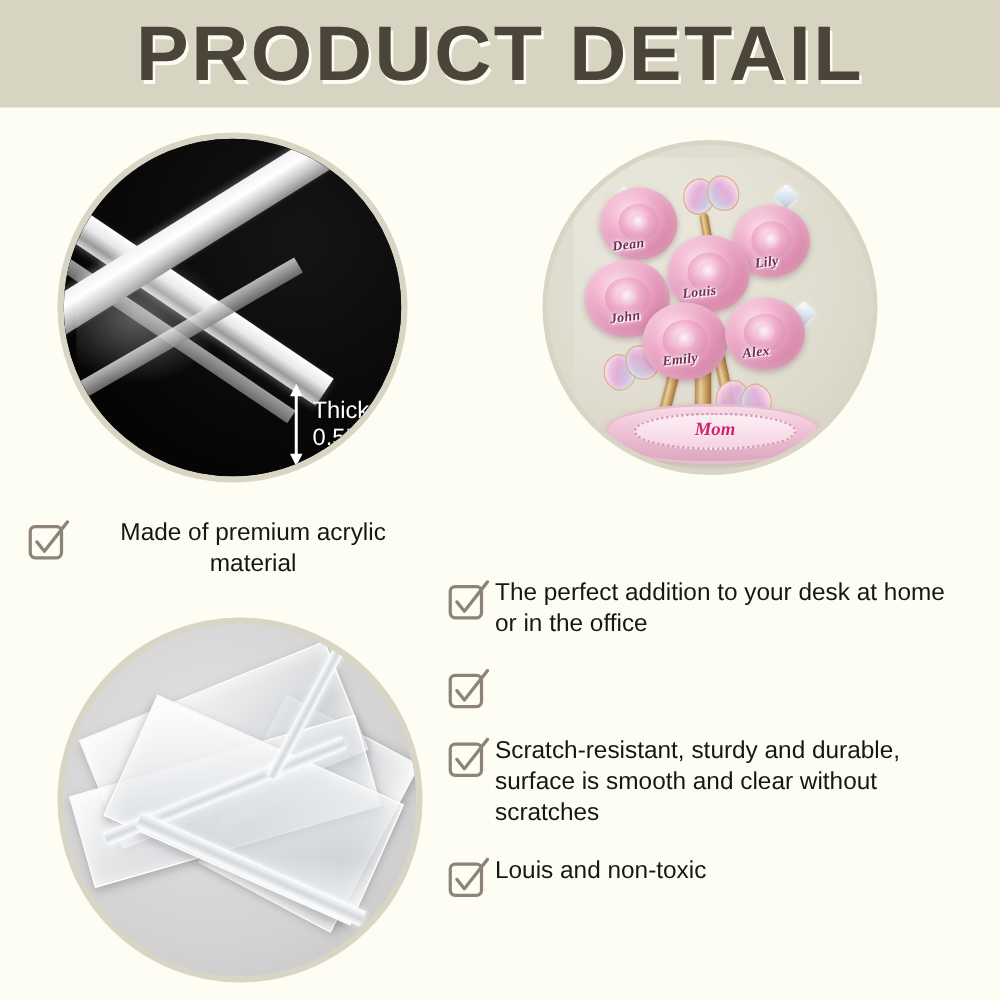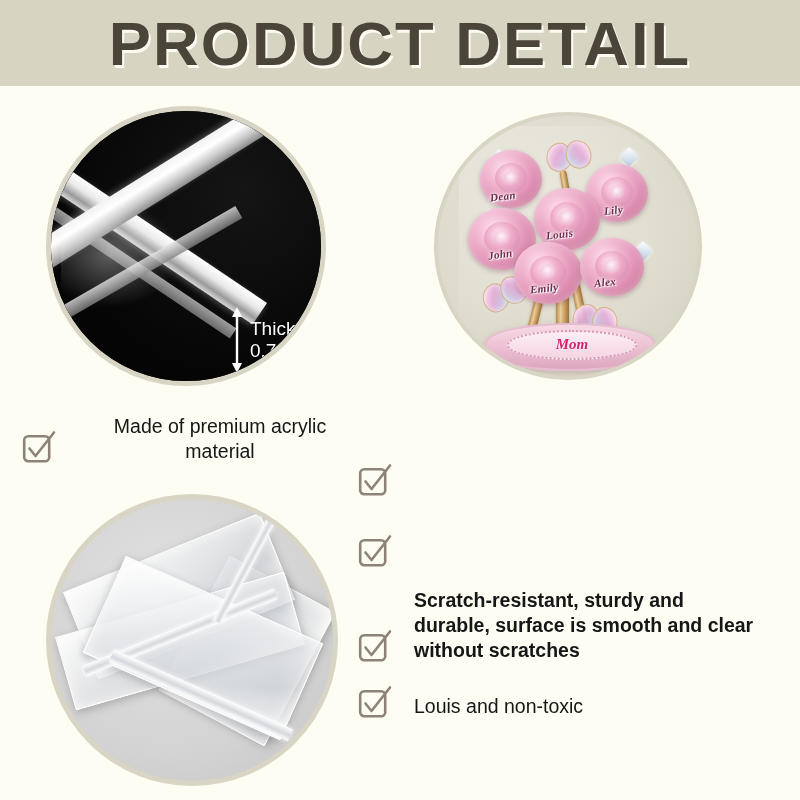--- a/index.html
+++ b/index.html
@@ -292,22 +292,22 @@
     box-shadow: 0 0 5px rgba(255,255,255,.9);
   }
   .sheet-edge.e1 { left: 26px; top: 128px; width: 206px; height: 11px; transform: rotate(-22deg); }
   .sheet-edge.e2 { left: 52px; top: 190px; width: 196px; height: 13px; transform: rotate(24deg); }
   .sheet-edge.e3 { left: 132px;top: 62px;  width: 128px; height: 9px;  transform: rotate(-62deg); }
 
   
   .feature {
     position: absolute;
     display: flex;
-    align-items: flex-end;
-    gap: 22px;
+    align-items: flex-start;
+    gap: 4px;
   }
   .checkbox-icon {
     flex: 0 0 auto;
     width: 34px;
     height: 34px;
     position: relative;
     margin-top: 1px;
   }
   .feature-text {
     font-family: "Liberation Sans", sans-serif;
@@ -318,21 +318,21 @@
 
   .feature-acrylic {
     left: 22px;
     top: 414px;
     width: 340px;
   }
   .feature-acrylic .feature-text { text-align: center; width: 285px; }
 
   .feature-desk      { left: 358px; top: 462px; width: 400px; }
   .feature-printing  { left: 358px; top: 533px; width: 400px; }
-  .feature-scratch   { left: 358px; top: 588px; width: 400px; font-weight: bold; }
+  .feature-scratch   { left: 358px; top: 588px; width: 400px; }
   .feature-safe      { left: 358px; top: 684px; width: 400px; }
 </style>
 </head>
 <body>
 
 <div id="page">
 
   <div class="header-band"></div>
   <div class="header-title">PRODUCT DETAIL</div>
 
@@ -347,21 +347,21 @@
     <div class="thickness-callout">
       <div class="arrow-vert">
         <svg width="12" height="66" viewBox="0 0 12 66" aria-hidden="true">
           <line x1="6" y1="8" x2="6" y2="58" stroke="#ffffff" stroke-width="2.4"></line>
           <polygon points="6,0 11,10 1,10" fill="#ffffff"></polygon>
           <polygon points="6,66 11,56 1,56" fill="#ffffff"></polygon>
         </svg>
       </div>
       <div class="thickness-text">
         <span>Thickness</span>
-        <span>0.72 in</span>
+        <span>0.55 in</span>
       </div>
     </div>
   </div>
 
   <div class="circle circle-product">
     <div class="prod-stage">
       <div class="plaque-glass"></div>
 
       <div class="stem" style="left:118px;top:112px;width:13px;height:110px;"></div>
       <div class="stem" style="left:96px;top:150px;width:9px;height:72px;transform:rotate(14deg);"></div>
@@ -428,20 +428,21 @@
     <div class="feature-text">Made of premium acrylic material</div>
   </div>
 
   <div class="feature feature-desk">
     <div class="checkbox-icon">
       <svg width="34" height="34" viewBox="0 0 34 34" aria-hidden="true">
         <rect x="2.2" y="6.2" width="25" height="25" rx="4" ry="4" fill="none" stroke="#8d8379" stroke-width="2.6"></rect>
         <path d="M7.5 18.5 L13.5 26 L32 2.5" fill="none" stroke="#8d8379" stroke-width="2.6" stroke-linecap="round" stroke-linejoin="round"></path>
       </svg>
     </div>
+    <div class="feature-text">The perfect addition to your desk at home or in the office</div>
   </div>
 
   <div class="feature feature-printing">
     <div class="checkbox-icon">
       <svg width="34" height="34" viewBox="0 0 34 34" aria-hidden="true">
         <rect x="2.2" y="6.2" width="25" height="25" rx="4" ry="4" fill="none" stroke="#8d8379" stroke-width="2.6"></rect>
         <path d="M7.5 18.5 L13.5 26 L32 2.5" fill="none" stroke="#8d8379" stroke-width="2.6" stroke-linecap="round" stroke-linejoin="round"></path>
       </svg>
     </div>
   </div>

